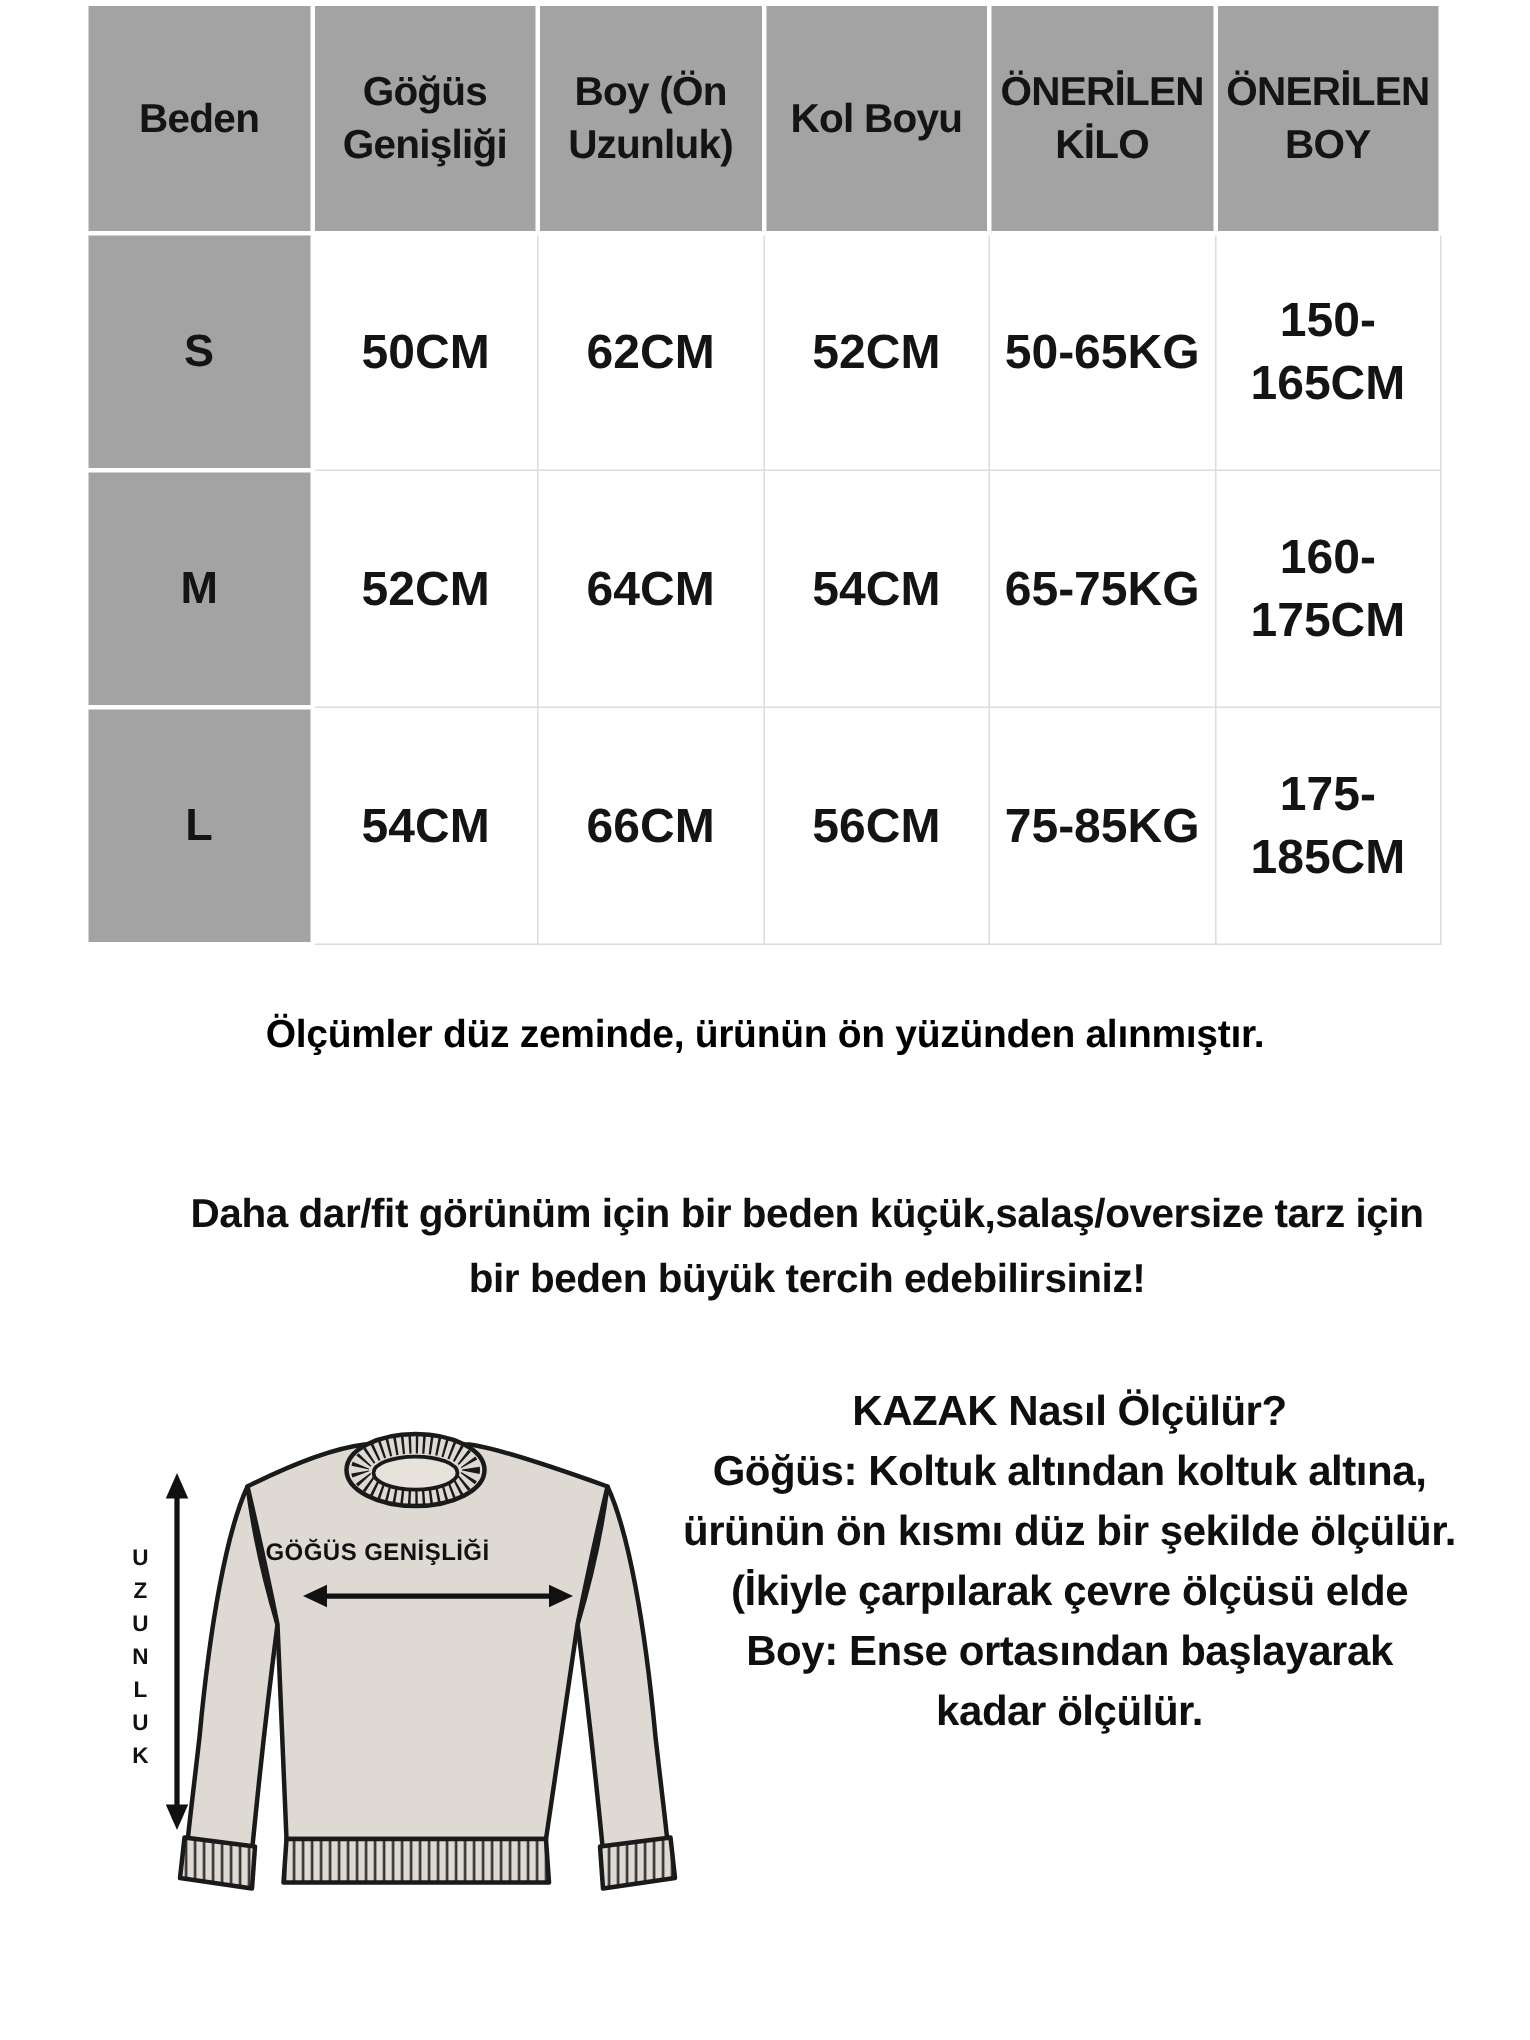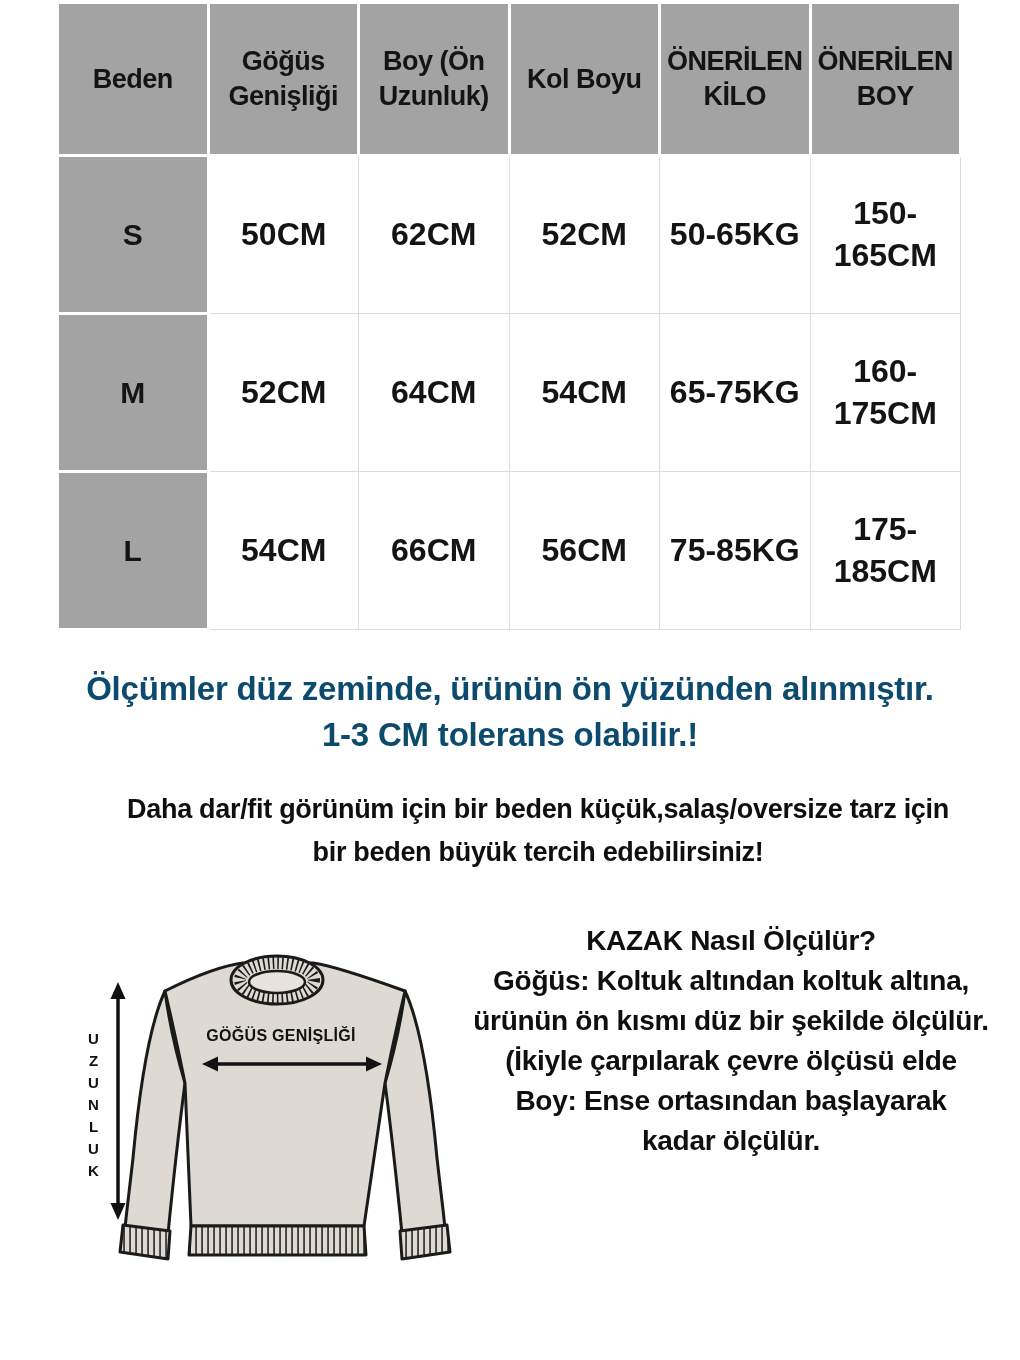--- a/index.html
+++ b/index.html
@@ -20,48 +20,48 @@
   }
   td.gray  { background:#a3a3a3; border:3px solid #ffffff; }
   td.white { background:#ffffff; border:1px solid #dcdcdc; }
   tr.head td { height:150px; font-size:27px; line-height:1.28; letter-spacing:-0.5px; }
   tr.body-row td { height:155px; font-size:32px; line-height:1.3; }
   tr.body-row td.size-col { font-size:30px; }
 
   
   .note-red {
     position:absolute; left:0; top:666px; width:1020px;
-    text-align:center; color:#0c4a6e; font-weight:bold;
-    font-size:33px; line-height:46px; letter-spacing:-0.2px;
+    text-align:center; color:#000000; font-weight:bold;
+    font-size:26px; line-height:46px; letter-spacing:-0.2px;
   }
 
   
   .note-black {
     position:absolute; left:0; top:788px; width:1020px;
     text-align:center; color:#0f0f0f; font-weight:bold;
     font-size:27px; line-height:43px; letter-spacing:-0.3px;padding-left:28px;
   }
 
   
   .diagram { position:absolute; left:55px; top:933px; width:412px; height:372px; }
   .diagram svg { position:absolute; left:0; top:0; }
   .uzunluk-label {
     position:absolute; left:30px; top:97px;
     writing-mode:vertical-rl; text-orientation:upright;
     font-weight:bold; font-size:15px; letter-spacing:5px; color:#111;
   }
   .chest-label {
     position:absolute; left:122px; top:94px; width:208px;
-    text-align:center; font-weight:bold; font-size:16px;
+    text-align:left; font-weight:bold; font-size:16px;
     letter-spacing:0.3px; color:#111; white-space:nowrap;
   }
 
   
   .instructions {
-    position:absolute; left:456px; top:921px; width:550px;
+    position:absolute; left:438px; top:921px; width:550px;
     text-align:center; color:#0f0f0f; font-weight:bold;
     font-size:28px; line-height:40px; letter-spacing:-0.3px;
   }
 </style>
 </head>
 <body>
 
 <div class="page">
 
   <table class="size-table">
@@ -96,21 +96,20 @@
       <td class="white">66CM</td>
       <td class="white">56CM</td>
       <td class="white">75-85KG</td>
       <td class="white">175-185CM</td>
     </tr>
   </tbody>
     </table>
 
   <div class="note-red">
     <div>Ölçümler düz zeminde, ürünün ön yüzünden alınmıştır.</div>
-    <div>1-3 CM tolerans olabilir.!</div>
   </div>
 
   <div class="note-black">
     <div>Daha dar/fit görünüm için bir beden küçük,salaş/oversize tarz için</div>
     <div>bir beden büyük tercih edebilirsiniz!</div>
   </div>
 
   <div class="diagram">
     <svg width="412" height="372" viewBox="0 0 412 372">
       <defs>

